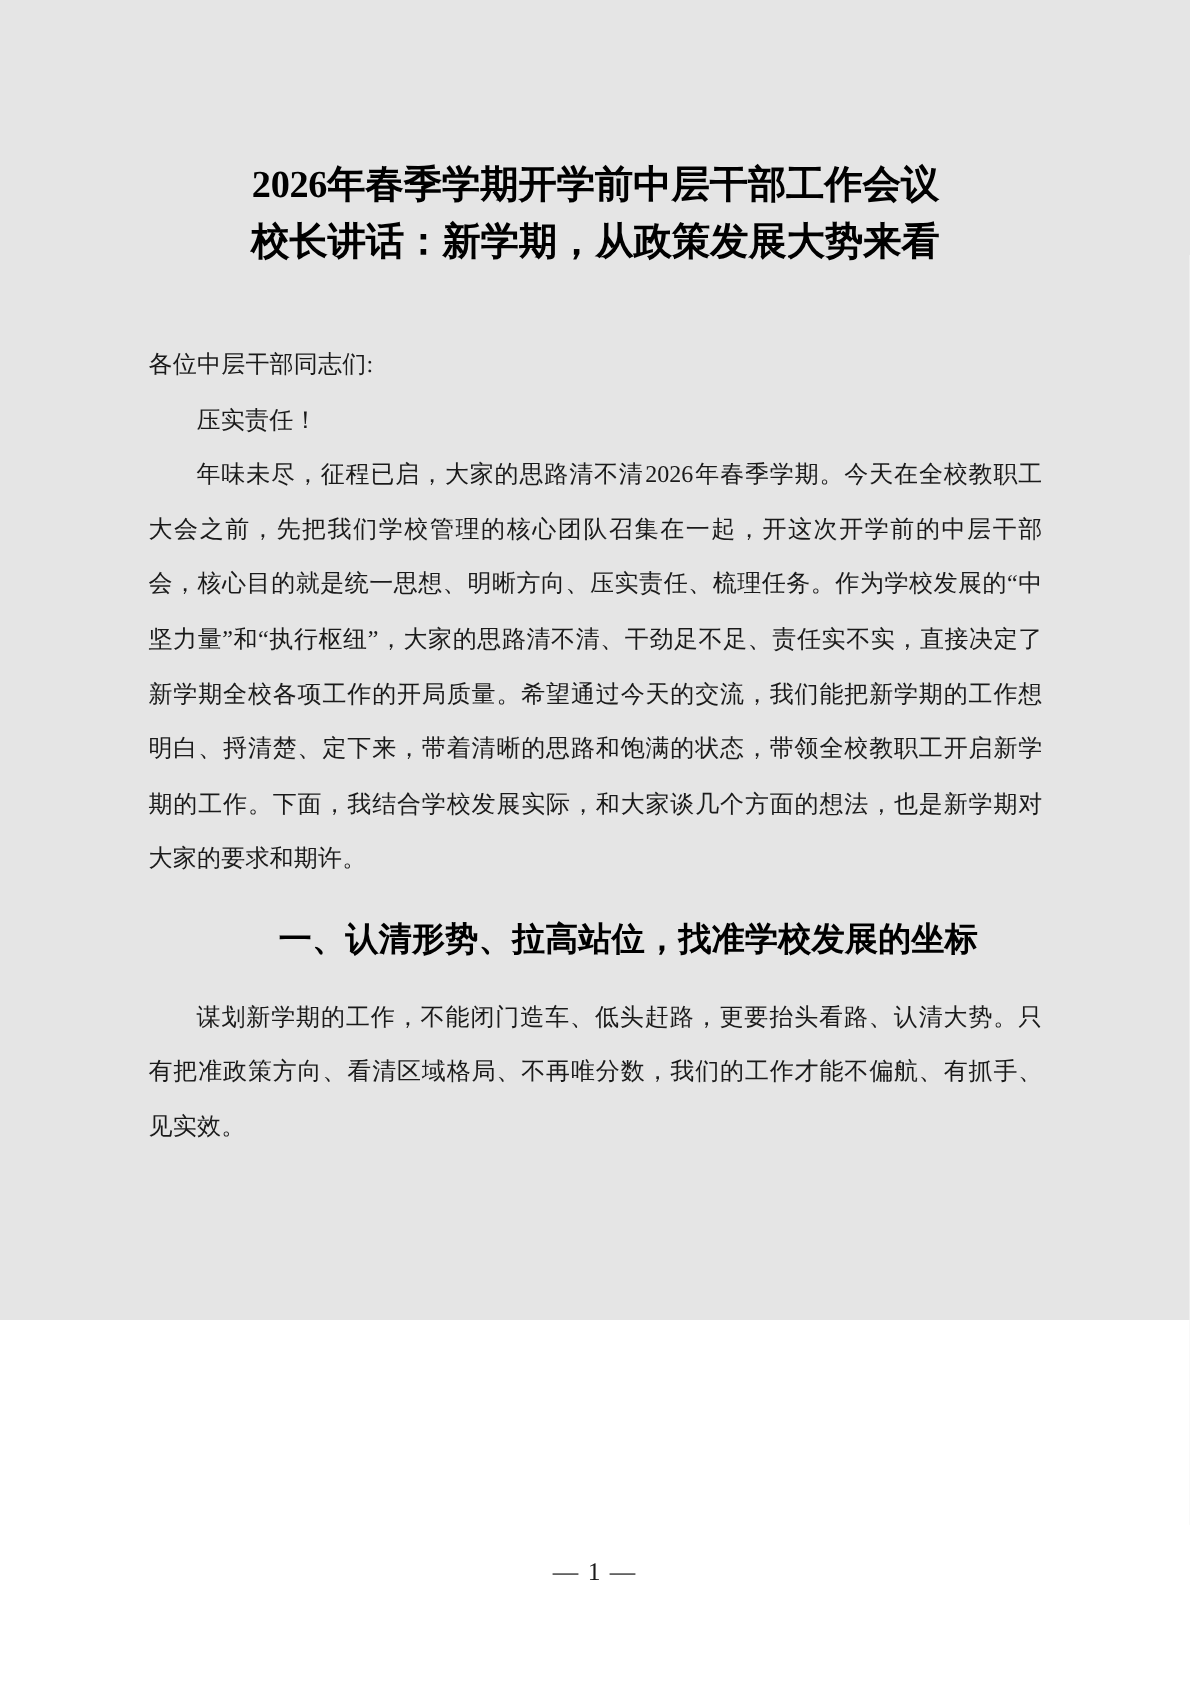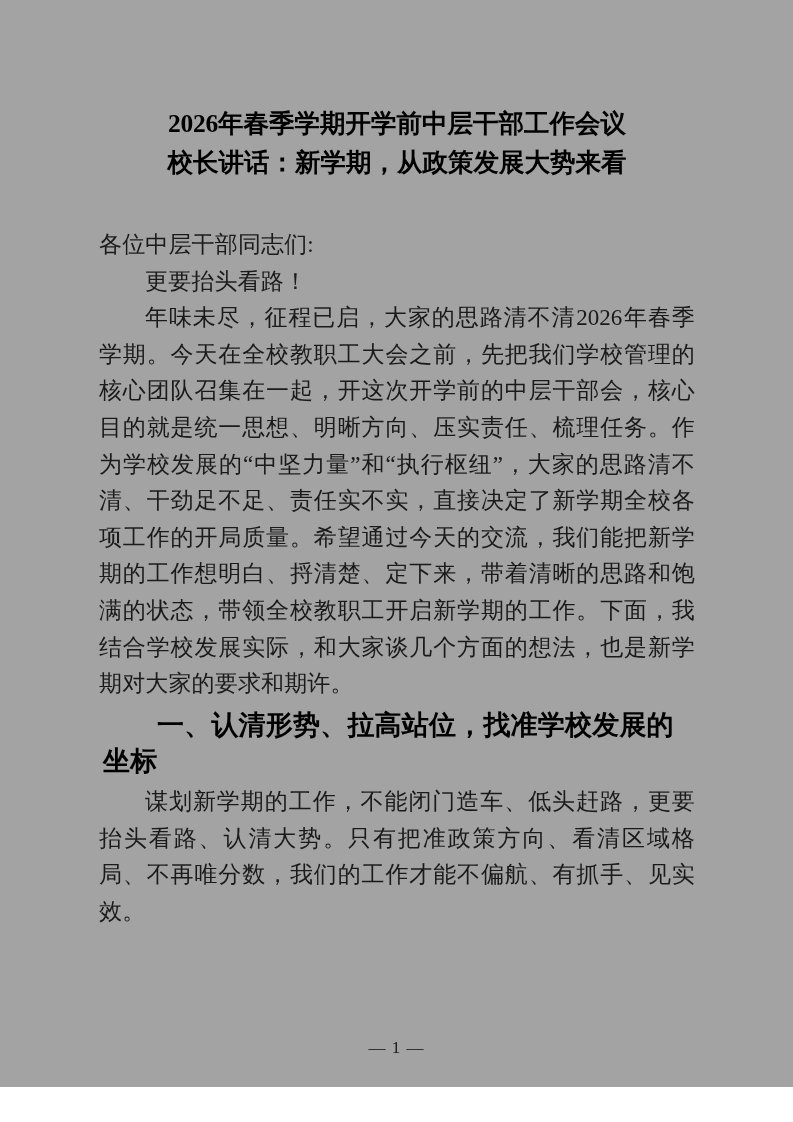--- a/index.html
+++ b/index.html
@@ -16,22 +16,22 @@
     font-family: "Liberation Serif", "DejaVu Serif", serif;
     color: #000000;
     -webkit-font-smoothing: antialiased;
   }
 
   .page {
     position: absolute;
     left: 0;
     top: 0;
     width: 793px;
-    height: 1087px;
-    background: #a3a3a3;
+    height: 880px;
+    background: #e5e5e5;
   }
 
   .content {
     position: absolute;
     left: 99px;
     top: 104px;
     width: 596px;
   }
 
   
@@ -56,45 +56,45 @@
   }
 
   
   .body-block {
     margin-top: 46px;
   }
 
   p.para {
     margin: 0;
     font-family: "Liberation Serif", "DejaVu Serif", serif;
-    font-size: 23px;
+    font-size: 16px;
     line-height: 36.6px;
     text-align: justify;
     text-justify: inter-ideograph;
     color: #1a1a1a;
     letter-spacing: 0.15px;
     word-break: break-all;
   }
 
   p.para.indent {
     text-indent: 2em;
   }
   p.para.flush {
     text-indent: 0;
   }
 
   
   p.heading {
-    margin: 4px;
+    margin: 16px;
     text-indent: 2em;
     font-family: "Liberation Sans", "DejaVu Sans", sans-serif;
     font-weight: bold;
-    font-size: 27px;
+    font-size: 22px;
     line-height: 36.6px;
-    text-align: left;
+    text-align: center;
     color: #000000;
     letter-spacing: 0.2px;
   }
 
   
   .lat {
     font-family: "Liberation Serif", "DejaVu Serif", serif;
     letter-spacing: 0;
     padding: 0 1px;
   }
@@ -122,21 +122,21 @@
 
     <h1 class="doc-title">
       <span class="tline"><span class="num">2026</span><span>年春季学期开学前中层干部工作会议</span></span>
       <span class="tline">校长讲话：新学期，从政策发展大势来看</span>
     </h1>
 
     <div class="body-block">
 
       <p class="para flush">各位中层干部同志们:</p>
 
-      <p class="para indent">更要抬头看路！</p>
+      <p class="para indent">压实责任！</p>
 
       <p class="para indent"><span>年味未尽，征程已启，大家的思路清不清</span><span class="lat">2026</span><span>年春季学期。今天在全校教职工大会之前，先把我们学校管理的核心团队召集在一起，开这次开学前的中层干部会，核心目的就是统一思想、明晰方向、压实责任、梳理任务。作为学校发展的“中坚力量”和“执行枢纽”，大家的思路清不清、干劲足不足、责任实不实，直接决定了新学期全校各项工作的开局质量。希望通过今天的交流，我们能把新学期的工作想明白、捋清楚、定下来，带着清晰的思路和饱满的状态，带领全校教职工开启新学期的工作。下面，我结合学校发展实际，和大家谈几个方面的想法，也是新学期对大家的要求和期许。</span></p>
 
       <p class="heading">一、认清形势、拉高站位，找准学校发展的坐标</p>
 
       <p class="para indent">谋划新学期的工作，不能闭门造车、低头赶路，更要抬头看路、认清大势。只有把准政策方向、看清区域格局、不再唯分数，我们的工作才能不偏航、有抓手、见实效。</p>
 
 
     </div>
   </div>

